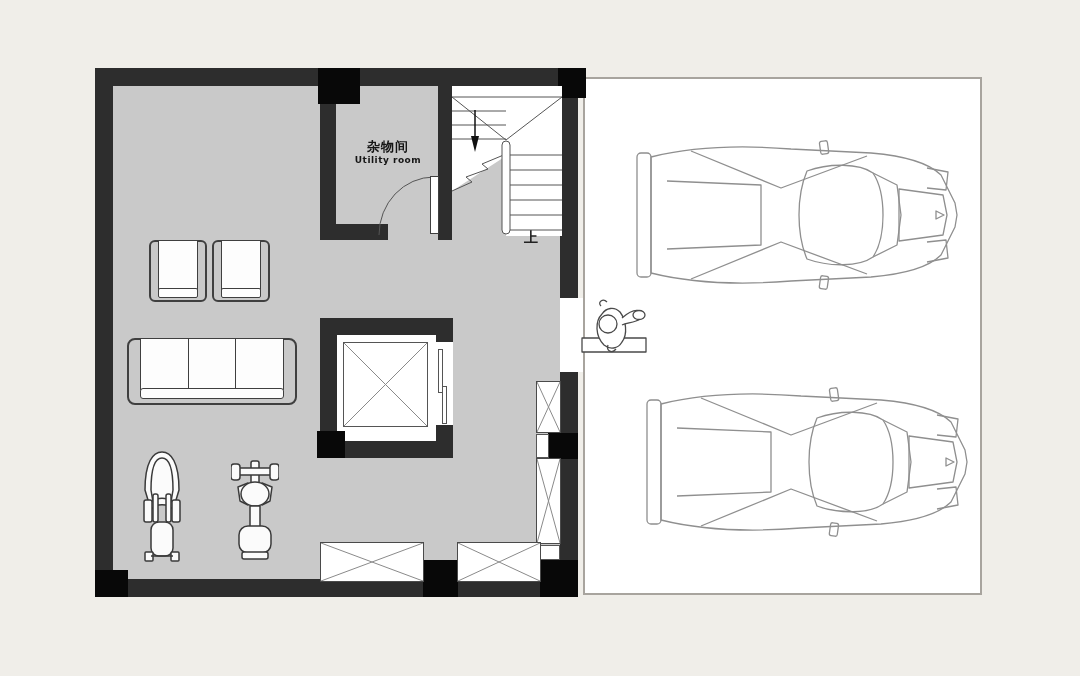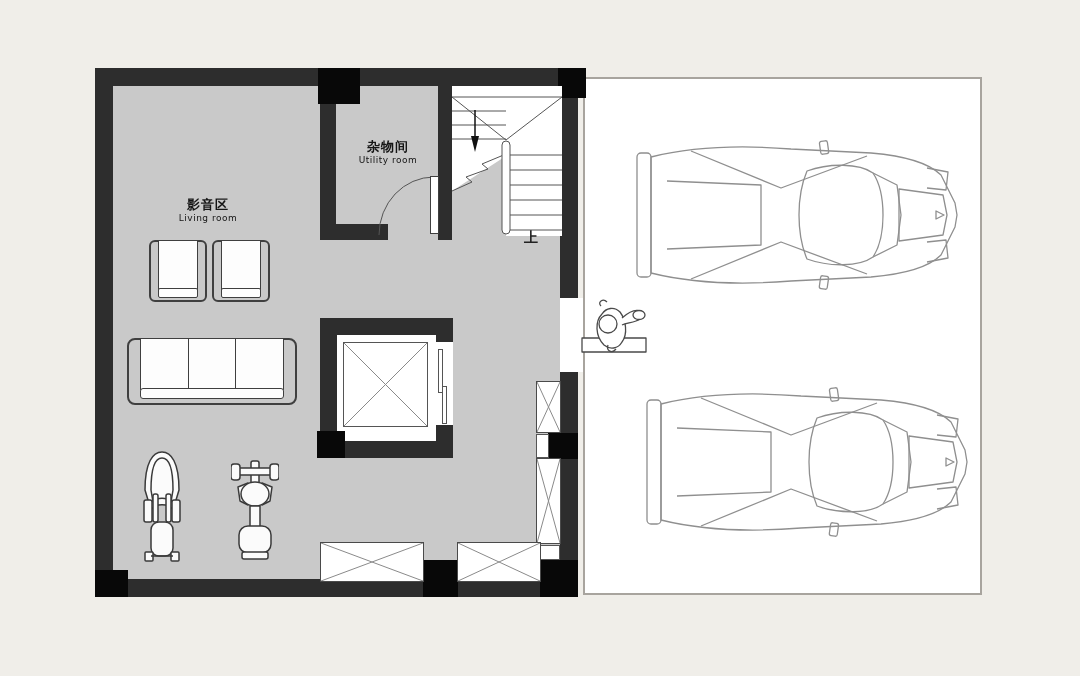--- a/index.html
+++ b/index.html
@@ -8,21 +8,21 @@
   .abs{position:absolute;box-sizing:border-box;}
   .wall{background:#2d2d2d;}
   .blk{background:#080808;}
   .floor{background:#c9c9c9;}
   .white{background:#ffffff;}
   .xbox{position:absolute;box-sizing:border-box;background:#fff;border:1px solid #4a4a4a;}
   .xbox svg{position:absolute;left:0;top:0;width:100%;height:100%;display:block;}
   .xbox path{stroke:#8a8a8a;stroke-width:1;fill:none;vector-effect:non-scaling-stroke;}
   .lbl{position:absolute;text-align:center;color:#151515;line-height:1.25;}
   .lbl .zh{font-size:13px;font-weight:bold;letter-spacing:1px;}
-  .lbl .en{font-size:9px;font-weight:normal;letter-spacing:0.5px;}
+  .lbl .en{font-size:9px;font-weight:bold;letter-spacing:0.5px;}
   .uplbl{position:absolute;font-size:14px;font-weight:bold;color:#222;}
   .furn{position:absolute;box-sizing:border-box;border:2px solid #3f3f3f;border-radius:6px;}
   .cushion{position:absolute;box-sizing:border-box;background:#fdfdfd;border:1.5px solid #3f3f3f;}
   svg{display:block;}
 </style>
 </head>
 <body>
 
 <div class="plan">
 
@@ -113,24 +113,20 @@
     <svg viewBox="0 0 100 100" preserveAspectRatio="none">
         <path d="M0,0 L100,100 M0,100 L100,0"></path>
       </svg>
   </div>
   <div class="xbox" style="left:457px;top:542px;width:84px;height:40px;">
     <svg viewBox="0 0 100 100" preserveAspectRatio="none">
         <path d="M0,0 L100,100 M0,100 L100,0"></path>
       </svg>
   </div>
 
-  <div class="lbl" style="left:148px;top:197px;width:120px;">
-    <div class="zh">影音区</div>
-    <div class="en">Living room</div>
-  </div>
   <div class="lbl" style="left:328px;top:139px;width:120px;">
     <div class="zh">杂物间</div>
     <div class="en">Utility room</div>
   </div>
 
   <div class="furn" style="left:149px;top:240px;width:58px;height:62px;">
     <div class="cushion" style="left:7px;top:-2px;width:40px;height:50px;"></div>
     <div class="cushion" style="left:7px;top:46px;width:40px;height:10px;border-radius:2px;"></div>
   </div>
   <div class="furn" style="left:212px;top:240px;width:58px;height:62px;">

